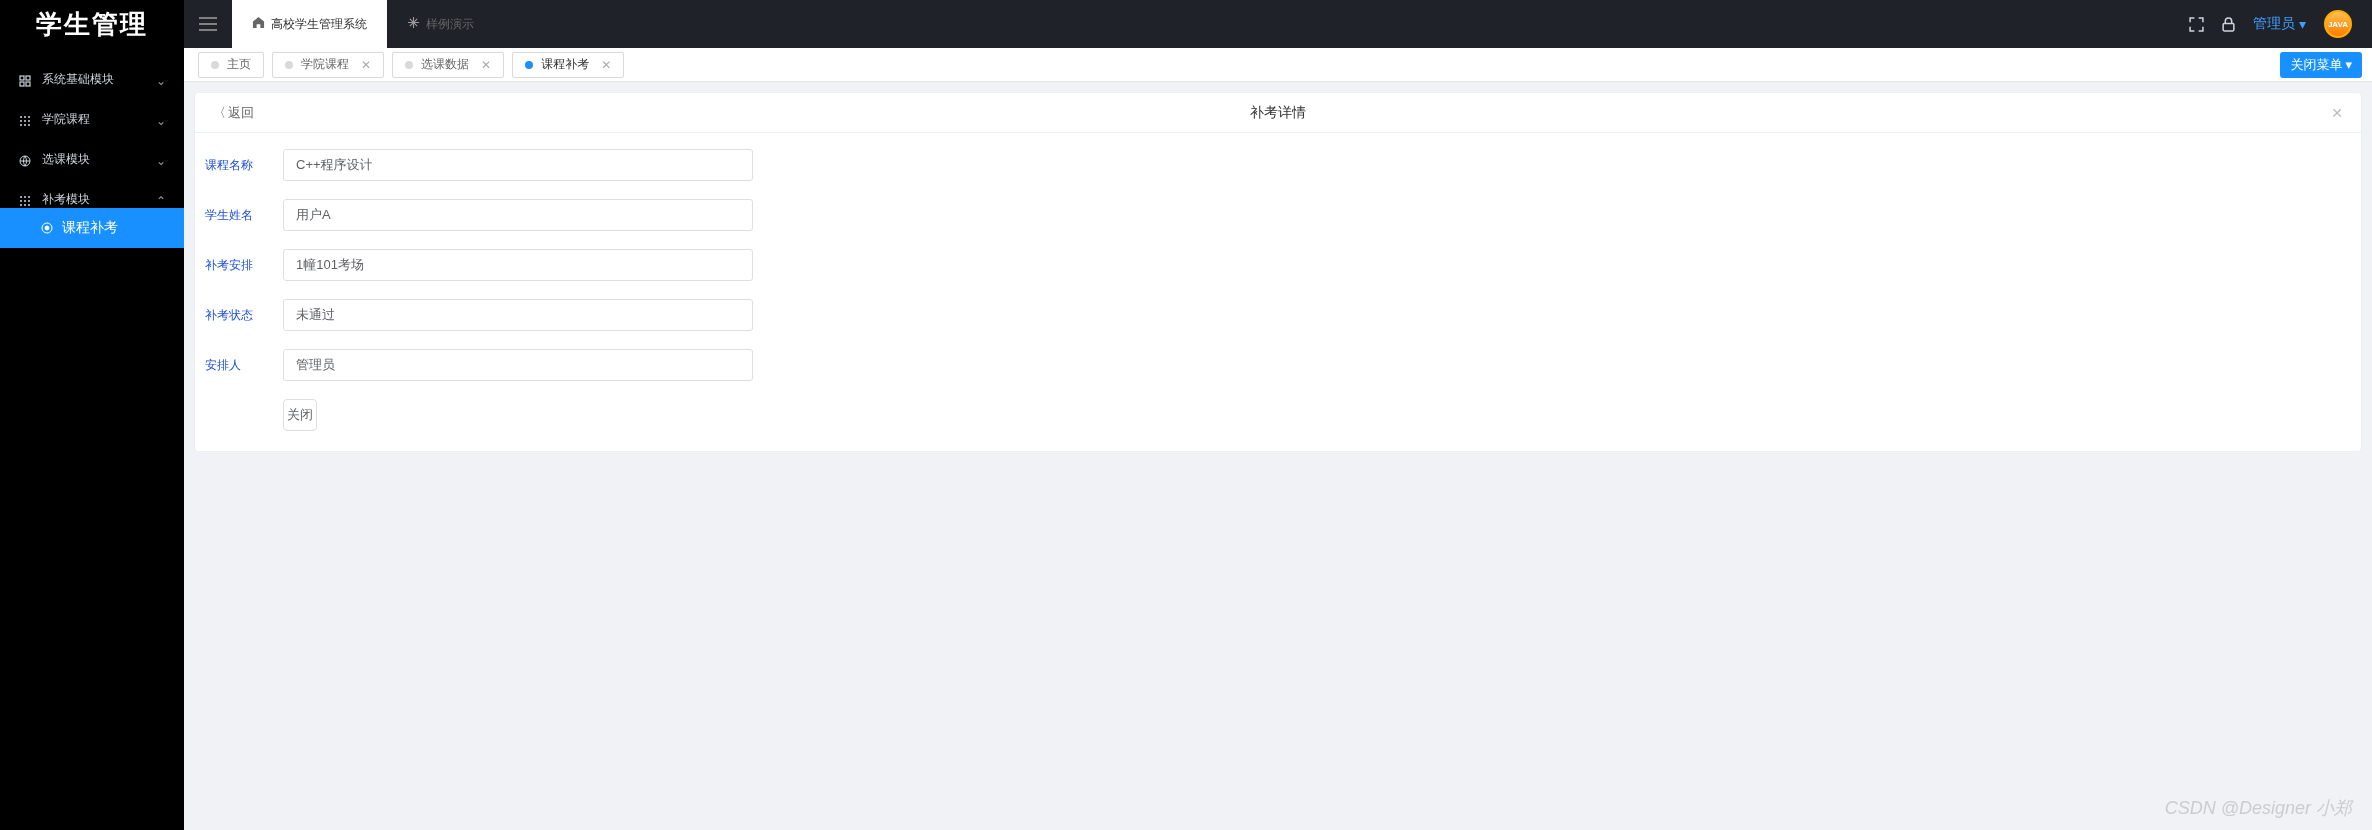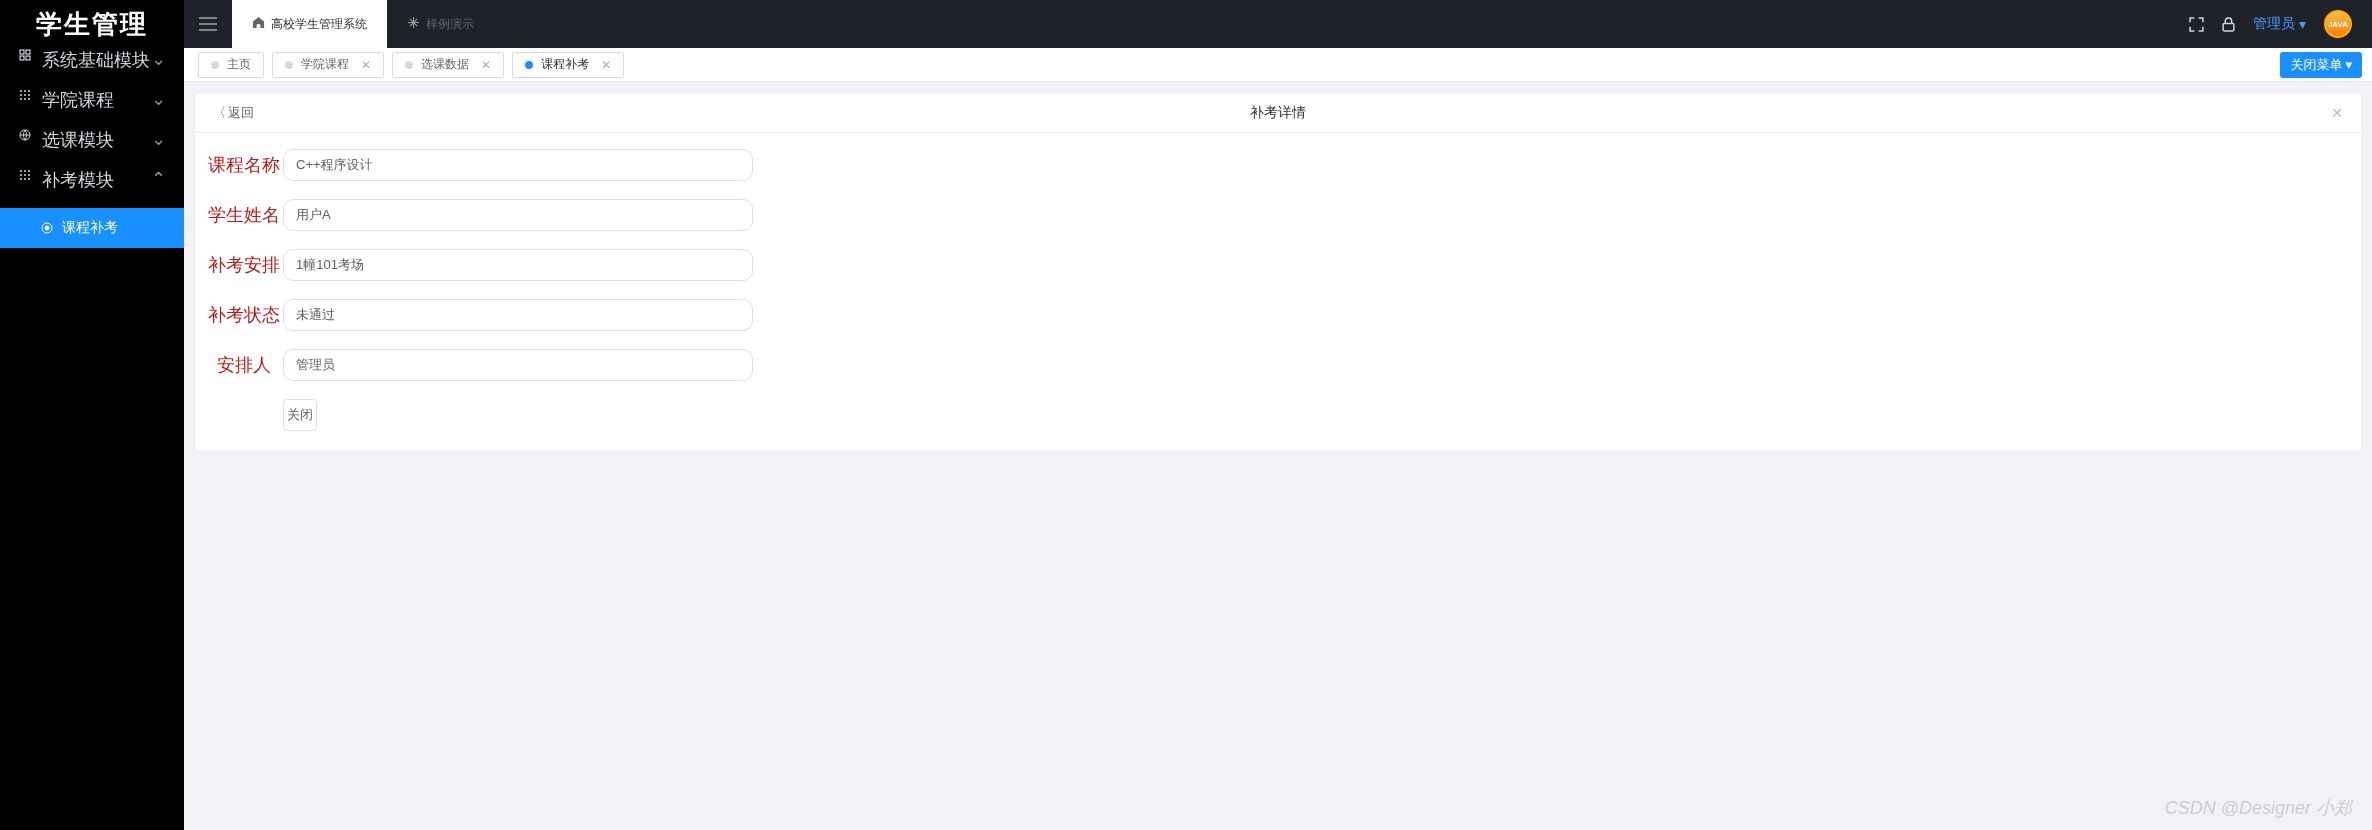--- a/index.html
+++ b/index.html
@@ -2,21 +2,21 @@
 <html><head>
 <meta charset="utf-8">
 <style>
   * { margin:0; padding:0; box-sizing:border-box; }
   body { font-family:"PingFang SC","Microsoft YaHei",Arial,sans-serif; font-size:14px; color:#303133; background:#f0f2f5; overflow:hidden; }
   .app { display:flex; height:830px; width:2372px; position:relative; }
 
   
   .sidebar { width:184px; background:#000000; color:#bfcbd9; display:flex; flex-direction:column; flex-shrink:0; }
   .logo { height:48px; line-height:48px; font-size:26px; font-weight:600; color:#fff; text-align:center; letter-spacing:2px; }
-  .menu-item { height:40px; display:flex; align-items:flex-start; padding:0 18px; color:#d0d4dc; cursor:pointer; font-size:18px; }
+  .menu-item { height:40px; display:flex; align-items:flex-end; padding:0 18px; color:#d0d4dc; cursor:pointer; font-size:12px; }
   .menu-icon { width:14px; height:14px; margin-right:10px; display:inline-flex; align-items:center; justify-content:center; }
   .menu-item .arrow { margin-left:auto; opacity:.7; }
   .menu-sub { height:40px; display:flex; align-items:center; padding-left:40px; background:#1890ff; color:#fff; cursor:pointer; font-size:14px; }
   .menu-sub .menu-icon { margin-right:8px; }
 
   
   .right { flex:1; display:flex; flex-direction:column; min-width:0; }
   .header { height:48px; background:#20222a; display:flex; align-items:center; color:#d0d4dc; }
   .hamburger { width:48px; height:48px; display:flex; align-items:center; justify-content:center; cursor:pointer; }
   .top-tab { height:48px; padding:0 20px; display:flex; align-items:center; color:#666; cursor:pointer; gap:6px; font-size:12px; }
@@ -38,22 +38,22 @@
   
   .content-wrap { flex:1; padding:10px; overflow:auto; }
   .panel { background:#fff; border:1px solid #ebeef5; border-radius:4px; min-height:360px; }
   .panel-head { height:40px; display:flex; align-items:center; border-bottom:1px solid #ebeef5; position:relative; padding:0 18px; }
   .back { color:#666; cursor:pointer; font-size:13px; display:flex; align-items:center; gap:2px; }
   .panel-title { position:absolute; left:0; right:0; text-align:center; font-size:14px; color:#303133; pointer-events:none; }
   .panel-close { margin-left:auto; cursor:pointer; color:#bbb; }
 
   .form { padding:16px 10px; }
   .form-row { display:flex; align-items:center; margin-bottom:18px; }
-  .form-label { width:78px; text-align:center; color:#b91c1c; font-size:18px; }
-  .form-input { width:470px; height:32px; border:1px solid #dcdfe6; border-radius:10px; padding:0 12px; font-size:13px; color:#606266; background:#fff; }
+  .form-label { width:78px; text-align:left; color:#1d4ed8; font-size:12px; }
+  .form-input { width:470px; height:32px; border:1px solid #dcdfe6; border-radius:3px; padding:0 12px; font-size:13px; color:#606266; background:#fff; }
   .btn-close { margin-left:78px; height:32px; padding:0 3px; background:#fff; border:1px solid #dcdfe6; border-radius:4px; cursor:pointer; font-size:13px; color:#606266; }
 
   .watermark { position:absolute; right:20px; bottom:10px; color:#ccc; font-size:18px; font-style:italic; }
 </style>
 </head>
 <body>
 
 <div class="app">
   <div class="sidebar">
     <div class="logo">学生管理</div>

